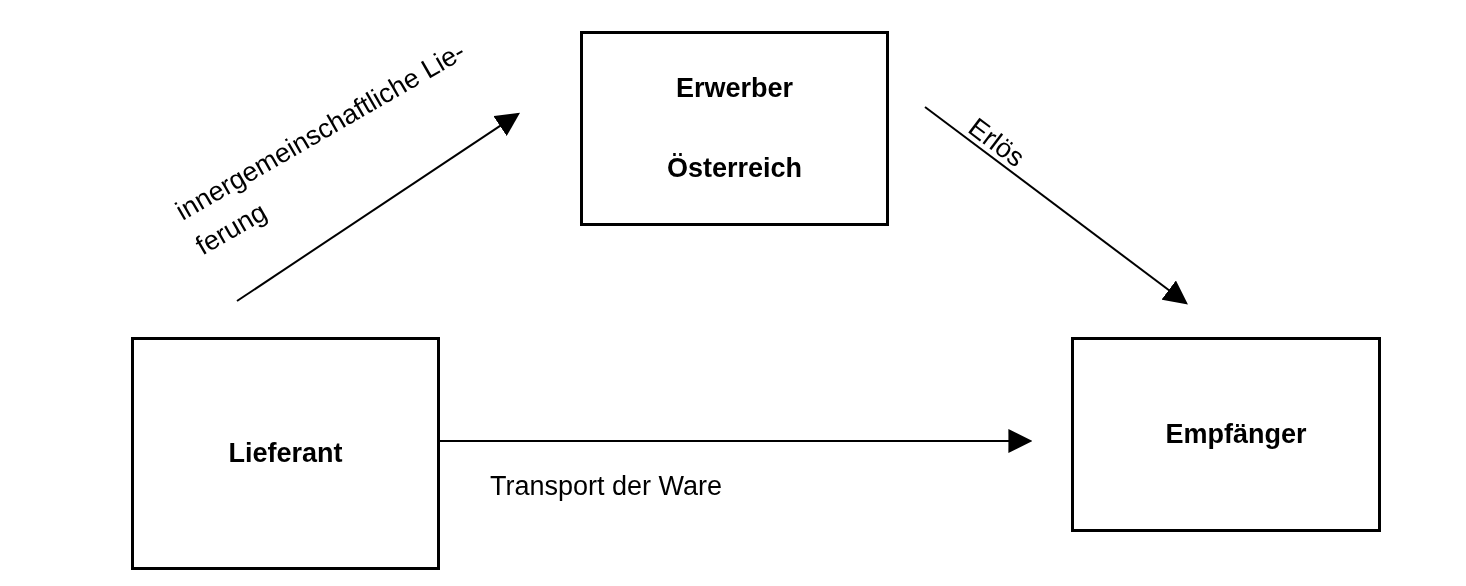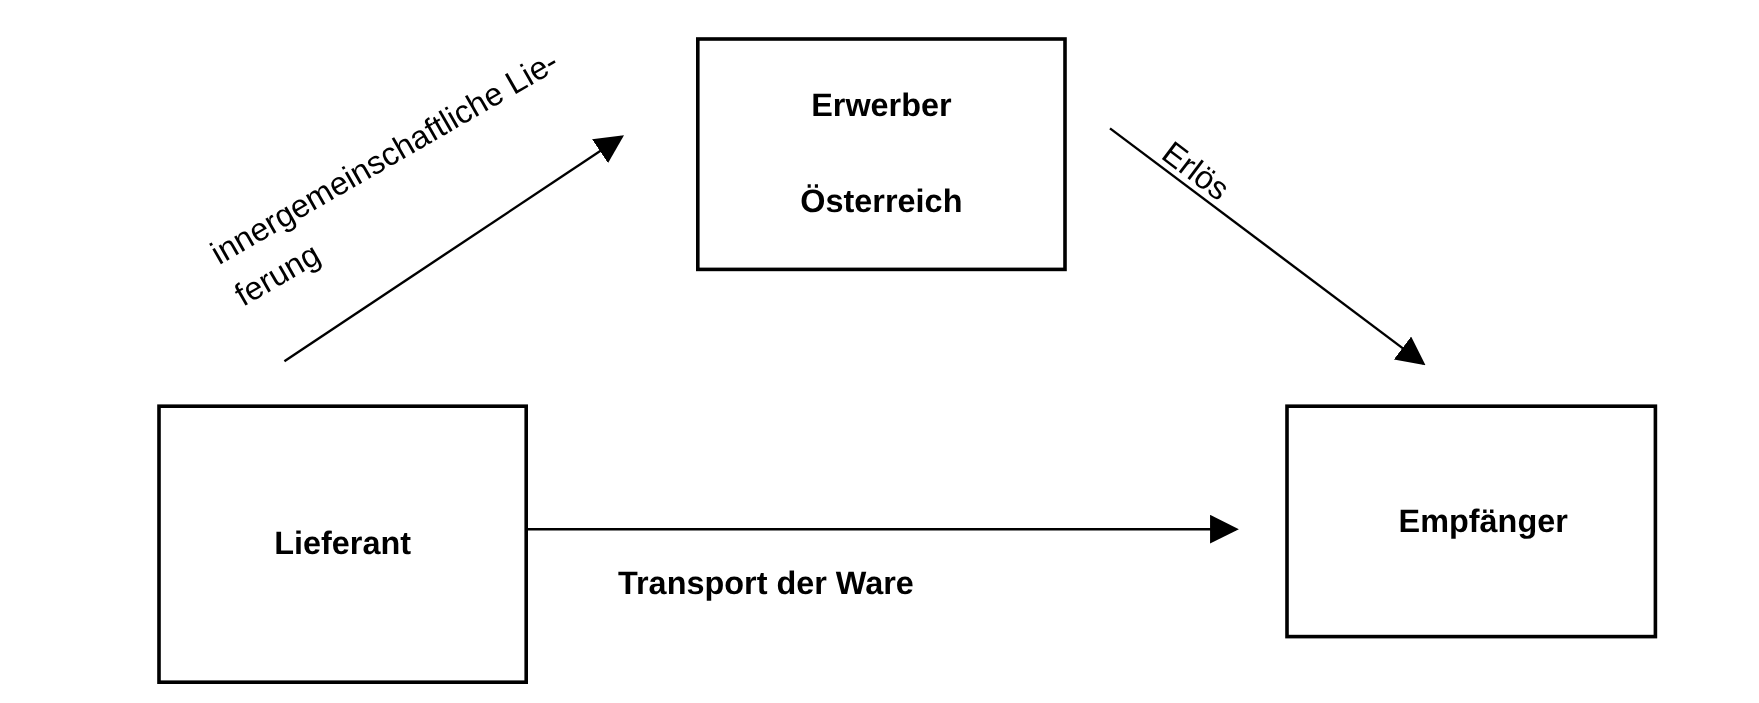--- a/index.html
+++ b/index.html
@@ -61,23 +61,22 @@
     transform: rotate(-30deg);
     transform-origin: 0 0;
   }
   .erloes-label {
     left: 984px;
     top: 108px;
     transform: rotate(37deg);
     transform-origin: 0 0;
   }
   .transport-label {
-    left: 515px;
+    left: 490px;
     top: 466px;
-    font-weight: bold;
   }
 </style>
 </head>
 <body>
 
 <div class="canvas">
 
   <svg class="arrows" viewBox="0 0 1466 586" xmlns="http://www.w3.org/2000/svg">
     <defs>
       <marker id="arrowhead" viewBox="0 0 10 10" refX="9" refY="5" markerWidth="12" markerHeight="12" orient="auto-start-reverse">

